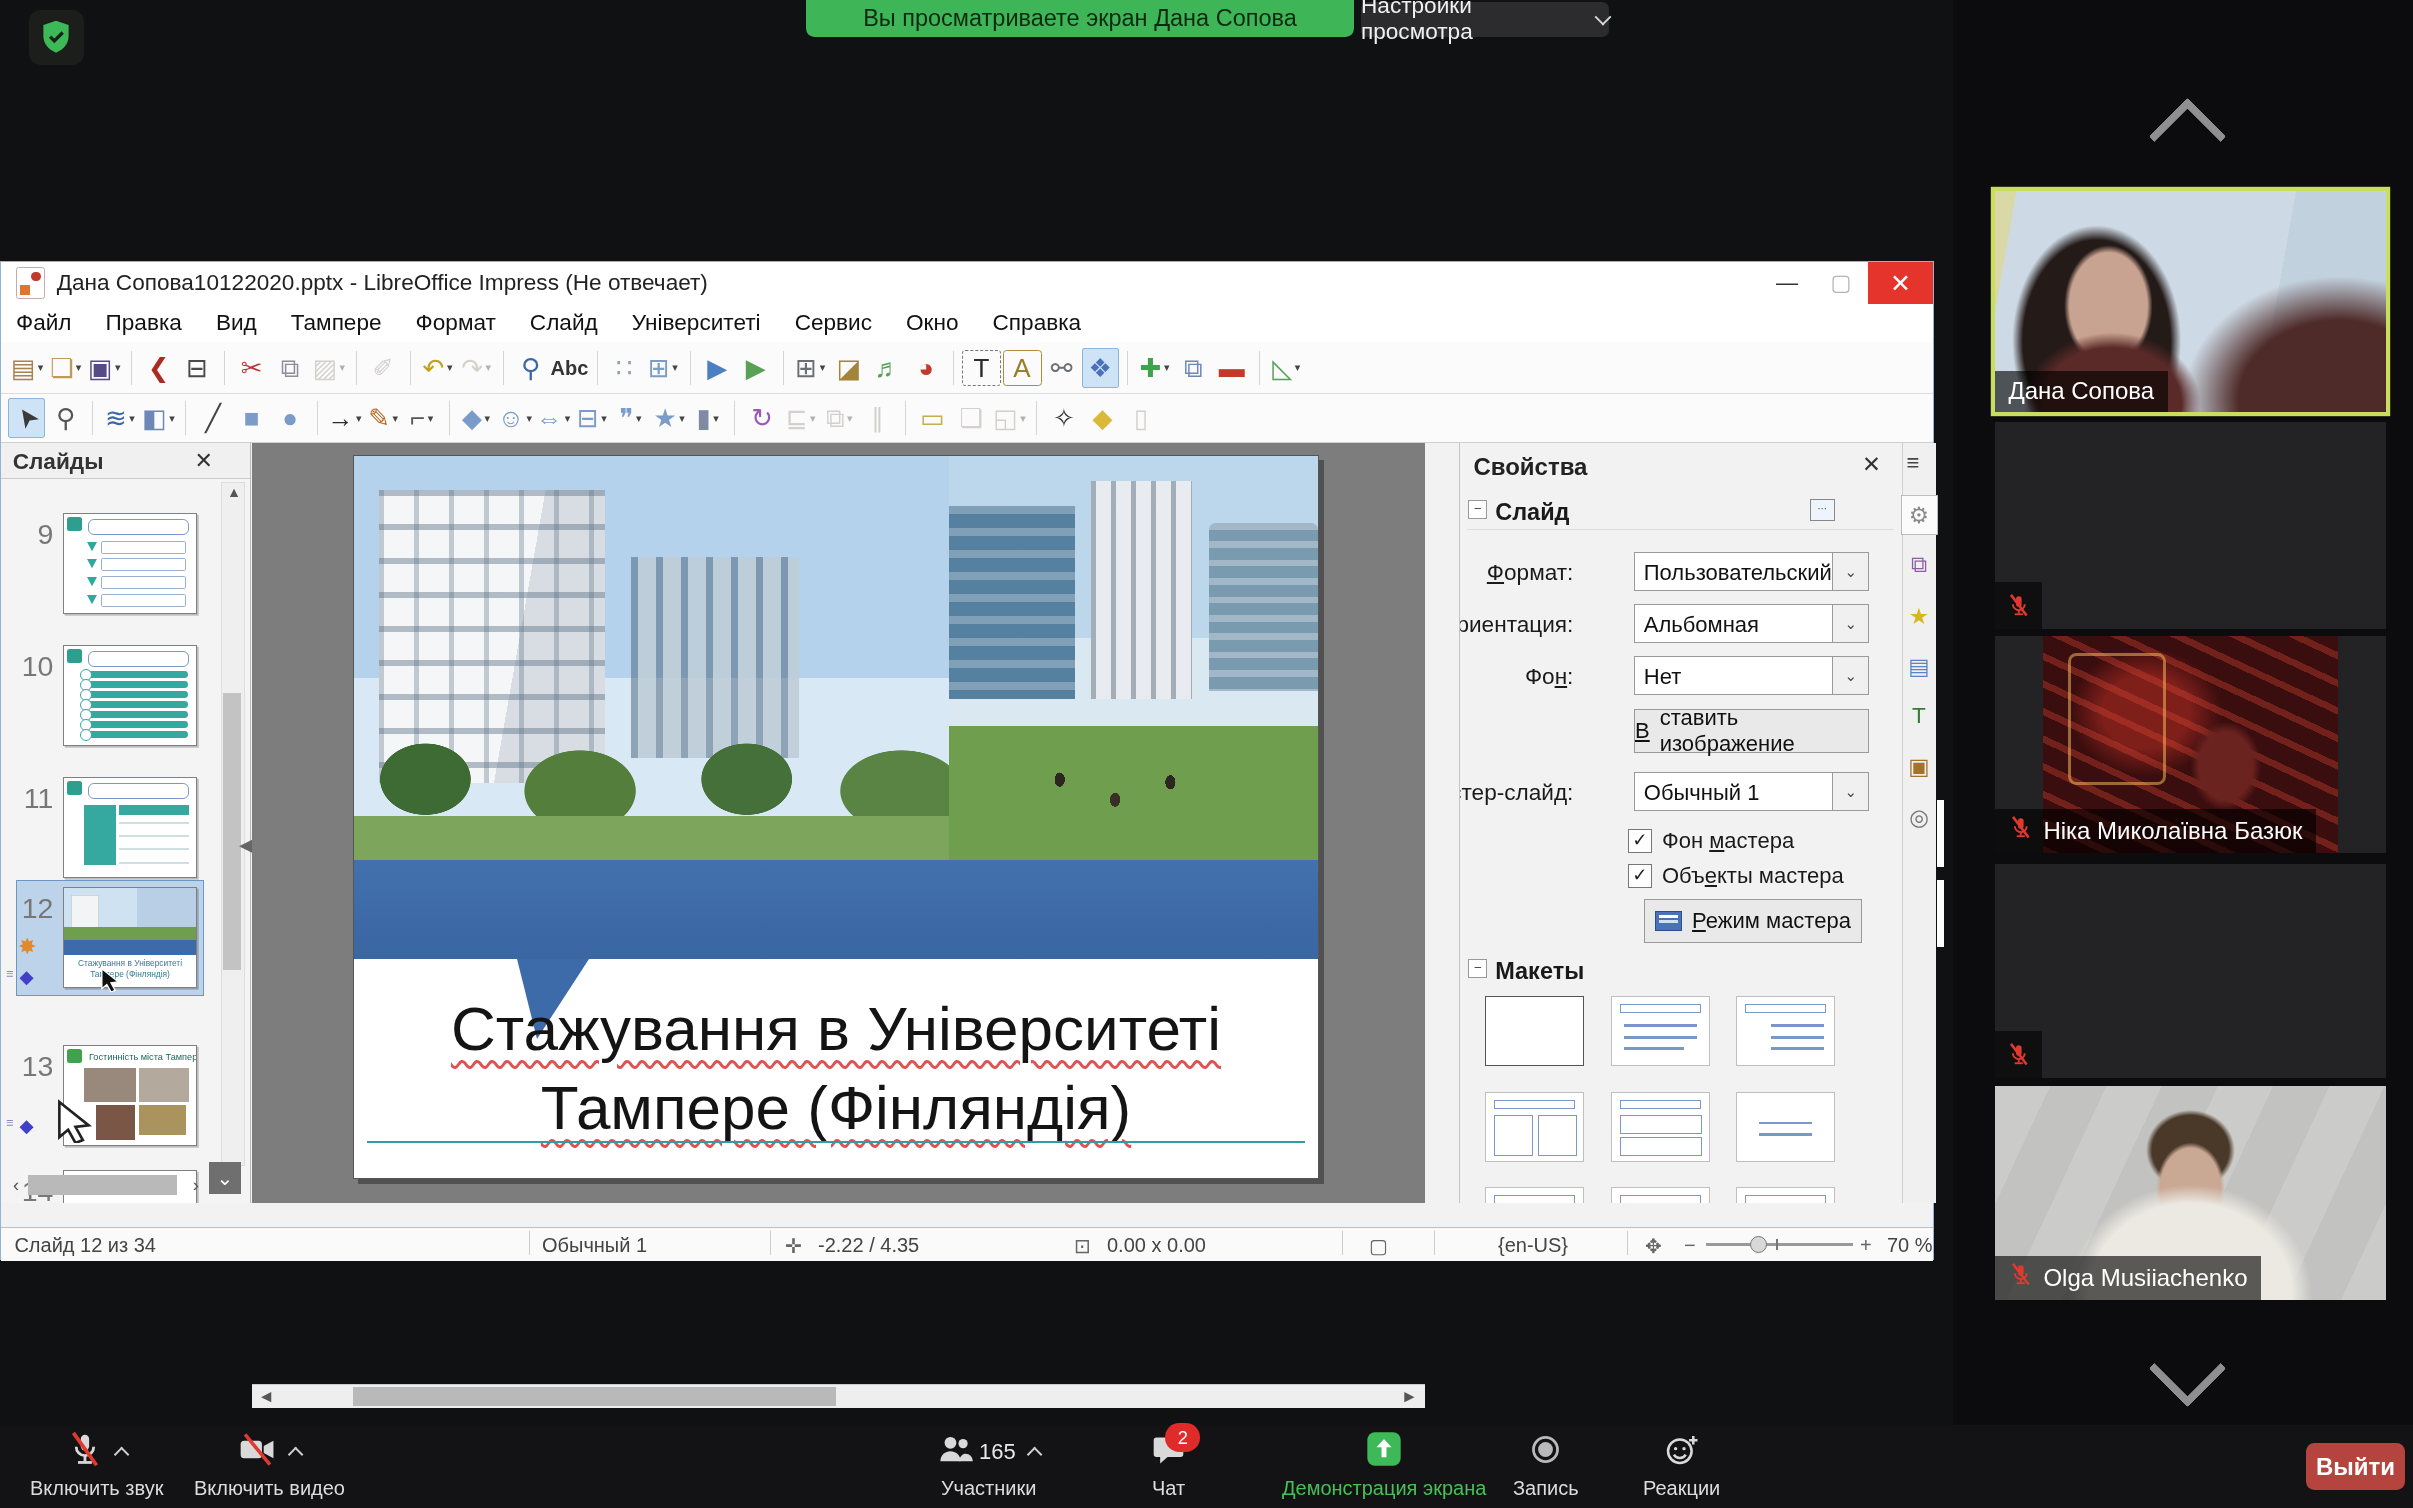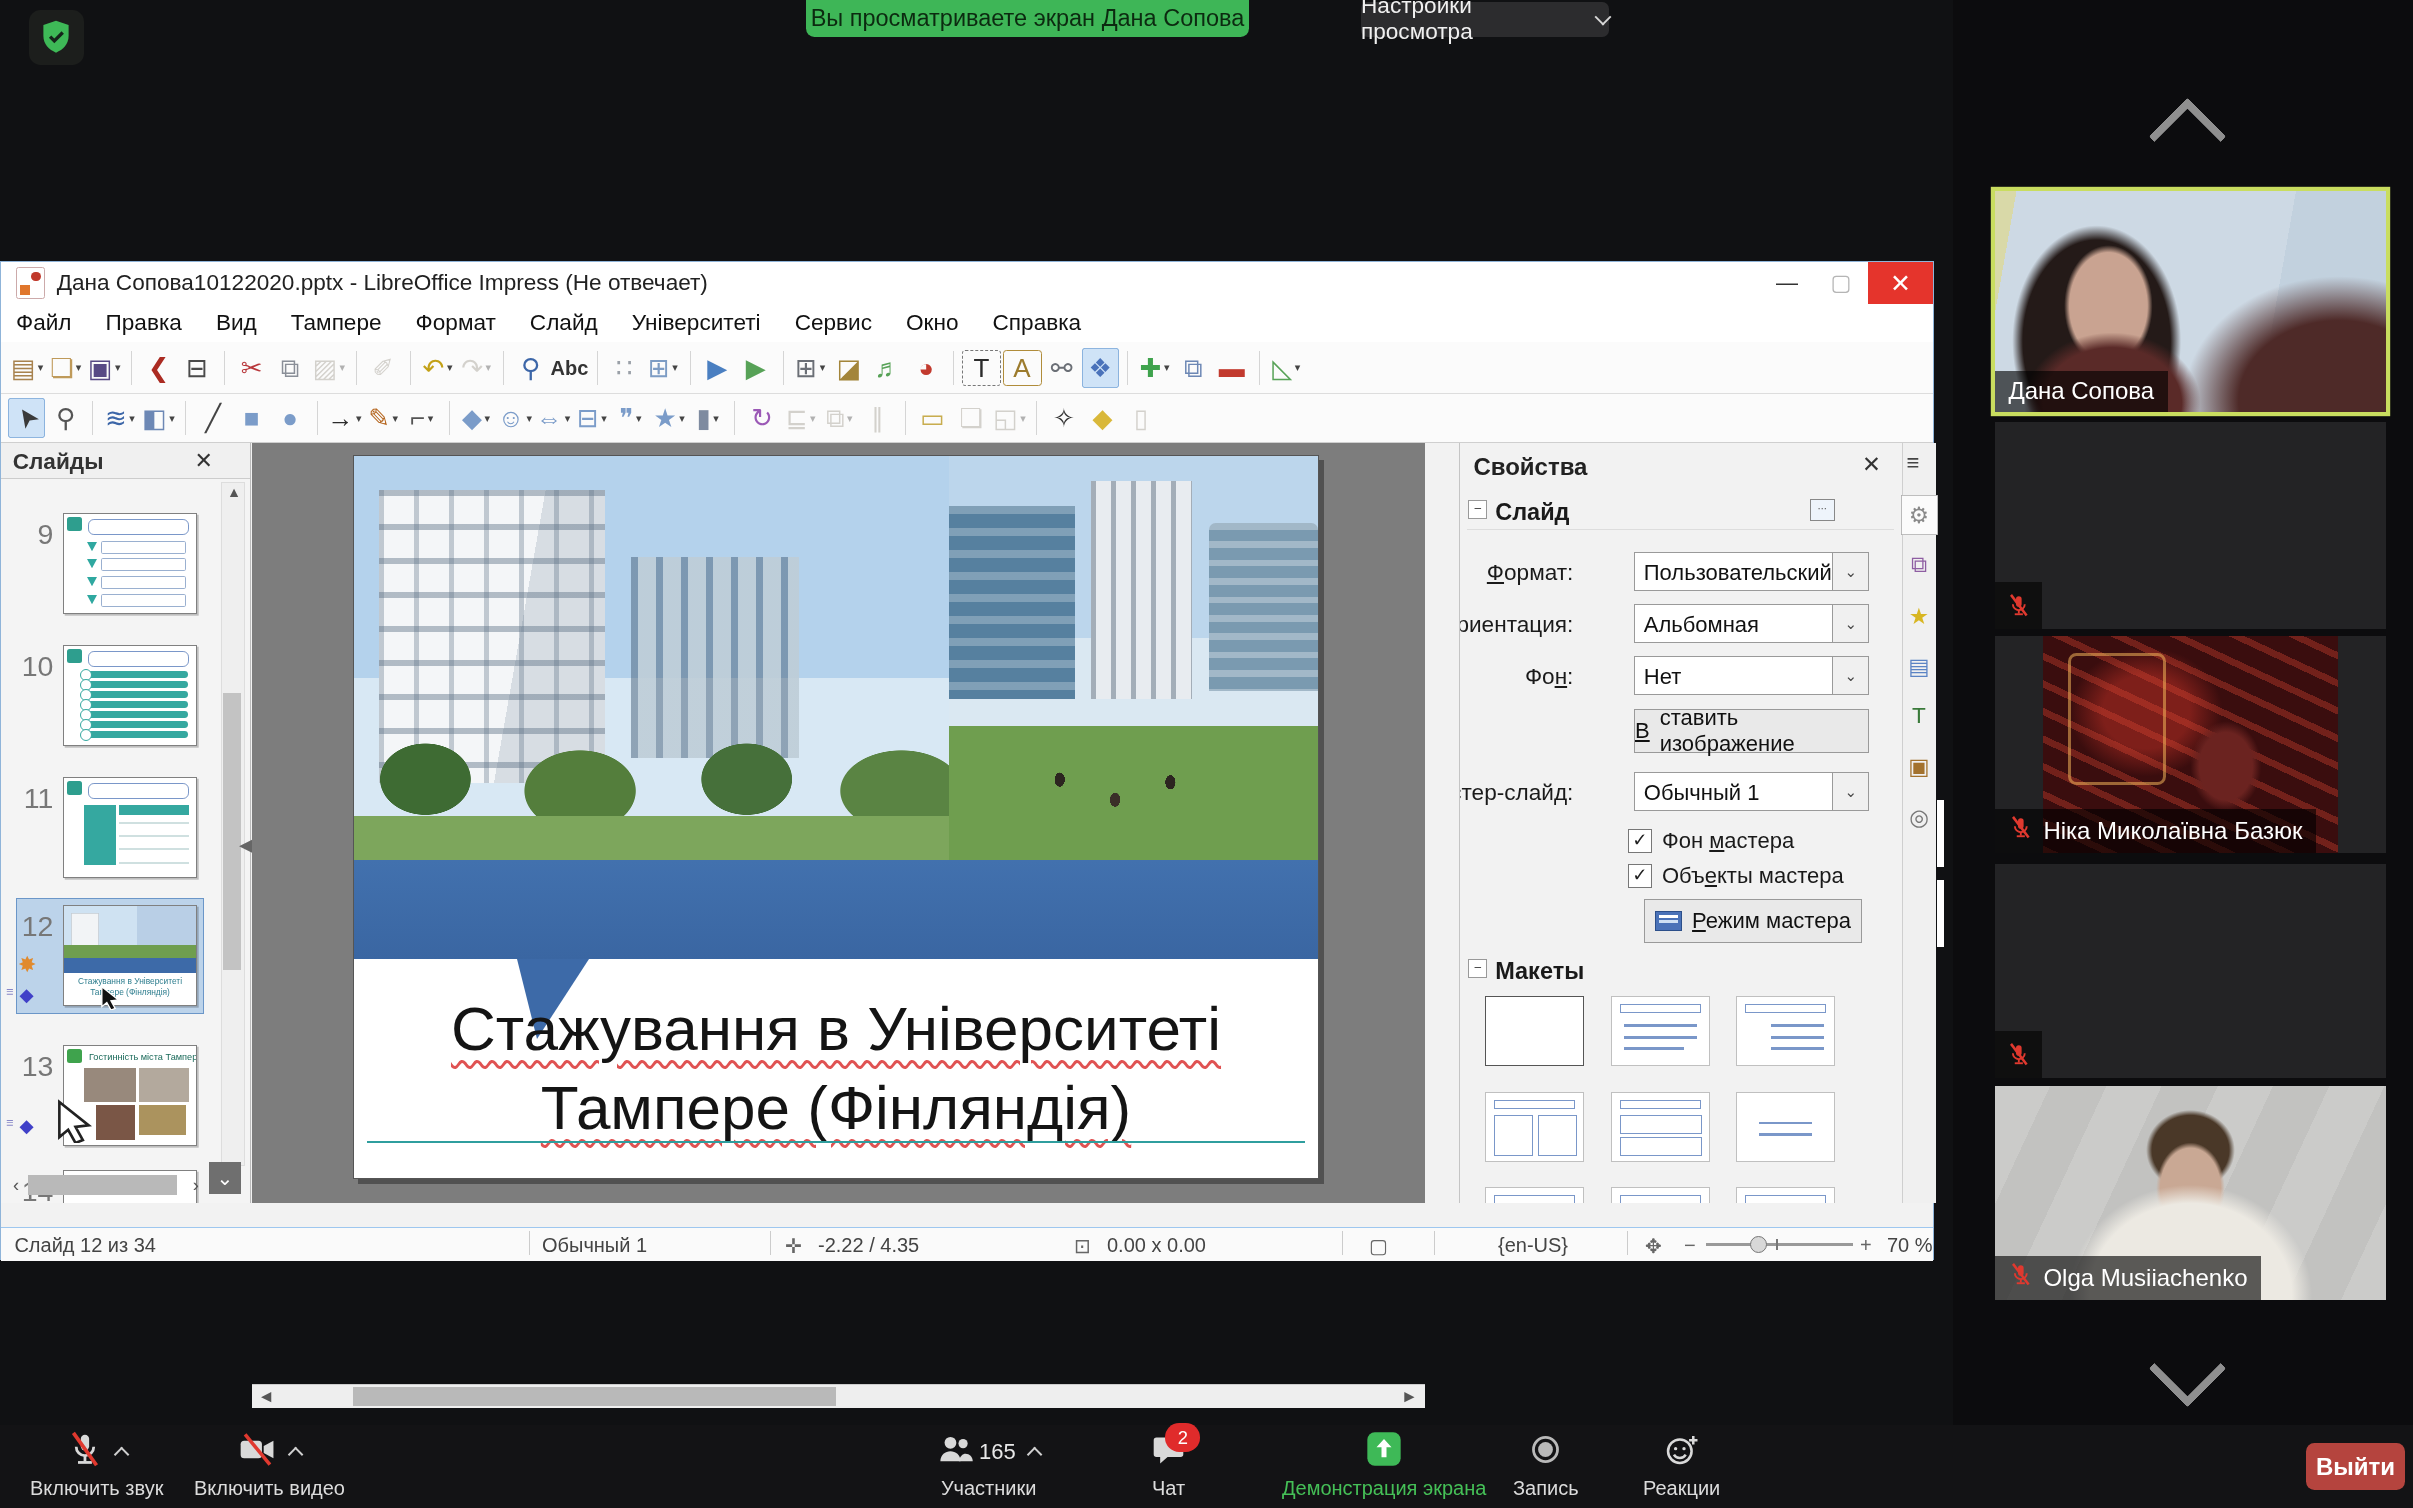--- a/index.html
+++ b/index.html
@@ -1,21 +1,21 @@
 <!DOCTYPE html>
 <html style="font-size:13.4px"><head>
 <meta charset="utf-8">
 <style>
   html,body{margin:0;padding:0;background:#000;}
   .stage{position:relative;width:2413px;height:1508px;background:#101113;overflow:hidden;
          font-family:"Liberation Sans","DejaVu Sans",sans-serif;-webkit-font-smoothing:antialiased;}
   
   .shield-badge{position:absolute;left:28.5px;top:10px;width:55px;height:55px;background:#1c1e1c;border-radius:11.7px;
                 display:flex;align-items:center;justify-content:center;}
-  .green-banner{position:absolute;left:806px;top:0;width:443px;height:37px;background:#3eb657;border-radius:0 0 8.4px 8.4px;
+  .green-banner{position:absolute;left:806px;top:0;width:548px;height:37px;background:#3eb657;border-radius:0 0 8.4px 8.4px;
                 color:#0c2a10;font-size:23.5px;display:flex;align-items:center;justify-content:center;}
   .view-settings-btn{position:absolute;left:1361px;top:1.7px;width:248px;height:35px;background:#2c2c2e;border-radius:6.7px;
                 color:#f0f0f0;font-size:22.6px;display:flex;align-items:center;justify-content:center;gap:11.7px;}
   .caret-down{width:10px;height:10px;border-right:2.5px solid #d8d8d8;border-bottom:2.5px solid #d8d8d8;transform:rotate(45deg);margin-top:-5px;}
   .view-btn{position:absolute;left:2298px;top:11.7px;width:107px;height:45px;background:#2b2b2d;border-radius:10px;
             color:#e3e3e3;font-size:23.5px;display:flex;align-items:center;justify-content:center;gap:10px;}
   .view-grid-ic{width:18.4px;height:23.5px;background:#d6d6d6;border-radius:2.5px;position:relative;}
   .view-grid-ic::after{content:"";position:absolute;right:-7.5px;top:0.8px;width:4.2px;height:22px;
             background:repeating-linear-gradient(#d6d6d6 0 5px,transparent 5px 8.4px);}
   
@@ -511,21 +511,21 @@
                 <div class="t-logo"></div>
                 <div class="t-titlebox"></div>
                 <div class="t-tablecol"></div>
                 <div class="t-tablehead"></div>
                 <div class="t-tline" style="top:44px"></div>
                 <div class="t-tline" style="top:57px"></div>
                 <div class="t-tline" style="top:70px"></div>
                 <div class="t-tline" style="top:84px"></div>
               </div>
             </div>
-            <div class="thumb-row row-selected" data-name="slide-thumb-row-12" style="top: 462px;">
+            <div class="thumb-row row-selected" data-name="slide-thumb-row-12" style="top: 444px;">
               <div class="sel-bg"></div>
               <div class="thumb-num" data-name="slide-number">12</div>
               <div class="thumb" data-name="slide-thumbnail-12">
                 <div class="m-sky"></div>
                 <div class="m-band"></div>
                 <div class="m-cap">Стажування в Університеті<br>Тампере (Фінляндія)</div>
               </div>
               <div class="ic-transition" data-name="slide-transition-icon" style="top:47px">✸</div>
               <div class="ic-anim" data-name="slide-animation-icon" style="top:79px">◆</div>
               <svg class="cursor-svg" width="22" height="25" viewBox="0 0 13 15" style="left:99px;top:80px">

